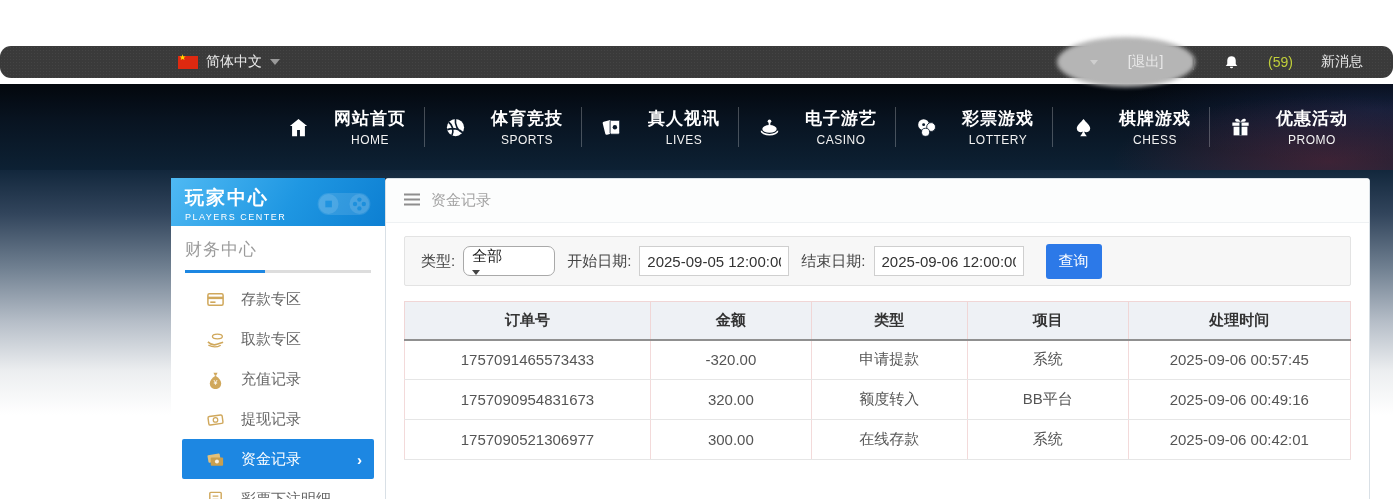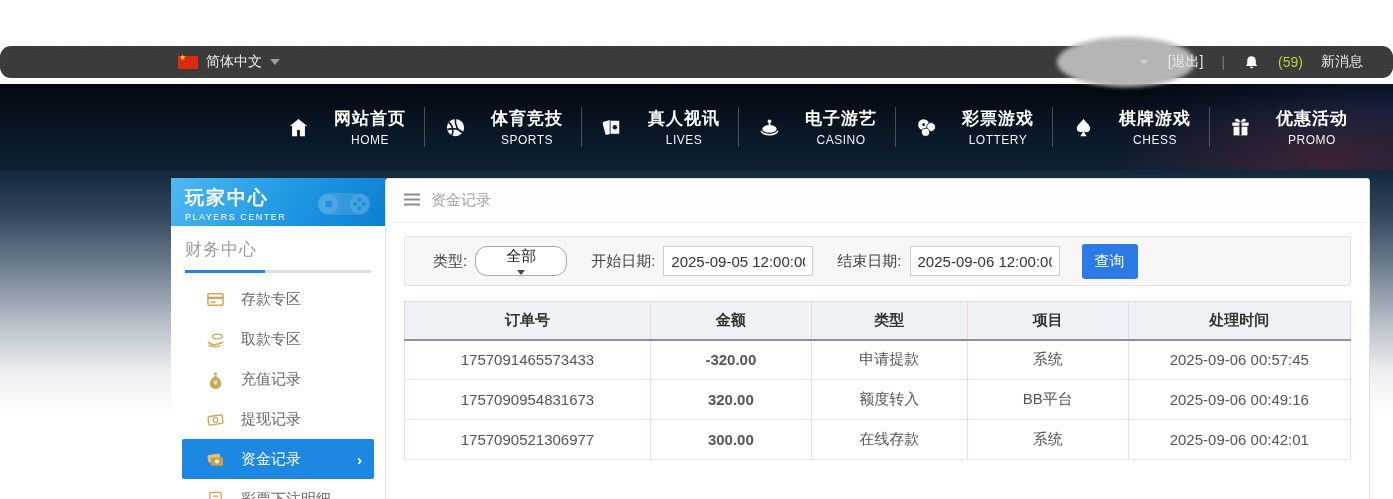--- a/index.html
+++ b/index.html
@@ -12,21 +12,21 @@
   .url-strip { position:absolute; left:757px; right:0; top:4px; height:33px; background:#e9edfa; border-radius:10px 0 0 0; }
   .url-text { position:absolute; left:5px; top:11px; font-size:15px; color:#3c4043; letter-spacing:.2px; }
 
   
   .topbar { position:absolute; top:46px; left:0; right:0; height:32px; background:#3a3a3a;
     background-image:radial-gradient(rgba(255,255,255,.05) 1px, transparent 1px); background-size:3px 3px; z-index:6;border-radius:11px; }
   .lang { position:absolute; left:178px; top:0; height:100%; display:flex; align-items:center; gap:8px; color:#ececec; font-size:14px; cursor:pointer; }
   .flag { width:20px; height:13px; background:#de2910; position:relative; flex:none; }
   .flag::after { content:"★"; position:absolute; left:1px; top:-3px; color:#ffde00; font-size:8px; }
   .caret-down { width:0; height:0; border-left:5px solid transparent; border-right:5px solid transparent; border-top:6px solid #9a9a9a; }
-  .topbar-right { position:absolute; right:30px; top:0; height:100%; display:flex; align-items:center; gap:18px; font-size:14px; color:#e9e9e9; }
+  .topbar-right { position:absolute; right:30px; top:0; height:100%; display:flex; align-items:center; gap:28px; font-size:14px; color:#e9e9e9; }
   .user-blob { position:absolute; right:198px; top:-9px; width:138px; height:50px; background:#b5b5b5; border-radius:50%; filter:blur(2px); }
   .user-caret { width:0; height:0; border-left:4px solid transparent; border-right:4px solid transparent; border-top:5px solid #cfcfcf; margin-right:2px; }
   .tb-divider { color:#777; }
   .msg-count { color:#c0cf3a; }
   .bell { display:flex; align-items:center; }
 
   
   .nav { position:absolute; top:84px; left:0; right:0; height:86px; z-index:4;
     background:linear-gradient(180deg,#03070d 0%, #081320 40%, #0d2134 100%); }
   .nav::after { content:""; position:absolute; right:0; top:0; width:320px; height:100%;
@@ -63,36 +63,36 @@
 
   
   .main-panel { position:absolute; left:385px; top:178px; width:985px; height:360px; background:#fff;
     border:1px solid #d9e0e6; border-radius:3px 3px 0 0; z-index:3; }
   .main-title-row { height:44px; display:flex; align-items:center; gap:11px; padding-left:18px;
     background:#fcfdfd; border-bottom:1px solid #eef1f3; color:#a2a2a2; font-size:15px; }
   .main-body { padding:13px 18px 0 18px; }
 
   .filter-bar { background:#f7f7f7; border:1px solid #e3e3e3; border-radius:2px; height:50px;
     display:flex; align-items:center; padding:0 12px; gap:8px; font-size:15px; color:#444; }
-  .select-box { width:92px; height:30px; background:#fff; border:1px solid #a9a9a9; border-radius:12px;
-    display:flex; align-items:center; justify-content:space-between; padding:0 8px; color:#222; cursor:pointer;flex-direction:column; }
+  .select-box { width:92px; height:30px; background:#fff; border:1px solid #a9a9a9; border-radius:7px;
+    display:flex; align-items:flex-start; justify-content:space-between; padding:0 8px; color:#222; cursor:pointer;flex-direction:column; }
   .select-caret { width:0; height:0; border-left:4px solid transparent; border-right:4px solid transparent; border-top:5px solid #444; }
   .date-input { width:150px; height:30px; background:#fff; border:1px solid #cfcfcf; padding:0 7px;
     font-size:15px; color:#333; font-family:inherit; }
-  .flabel { white-space:nowrap; margin-left:16px; }
+  .flabel { white-space:nowrap; margin-left:4px; }
   .query-btn { margin-left:14px; background:#2c79e8; color:#fff; font-size:15px; border:none;
     padding:8px 13px; border-radius:3px; cursor:pointer; font-family:inherit; }
 
   table.records { width:100%; border-collapse:collapse; margin-top:15px; font-size:15px; text-align:center;
     border:1px solid #f0d6d6; }
   table.records th { background:#eef1f5; color:#333; font-weight:600; height:38px;
     border-left:1px solid #f0d6d6; border-right:1px solid #f0d6d6; border-bottom:2px solid #909090;margin-top:40px; }
   table.records td { height:40px; color:#555; border-left:1px solid #f3dada; border-right:1px solid #f3dada;
     border-bottom:1px solid #e6e6e6; }
-  .c0{width:26%;} .c1{width:17%;font-weight:bold;} .c2{width:16.5%;} .c3{width:17%;} .c4{width:23.5%;}
+  .c0{width:26%;} .c1{width:17%;} .c2{width:16.5%;} .c3{width:17%;} .c4{width:23.5%;}
 </style>
 </head>
 <body>
 
 <div class="stage">
 
 
   <div class="topbar">
     <div class="lang">
       <span class="flag"></span>

